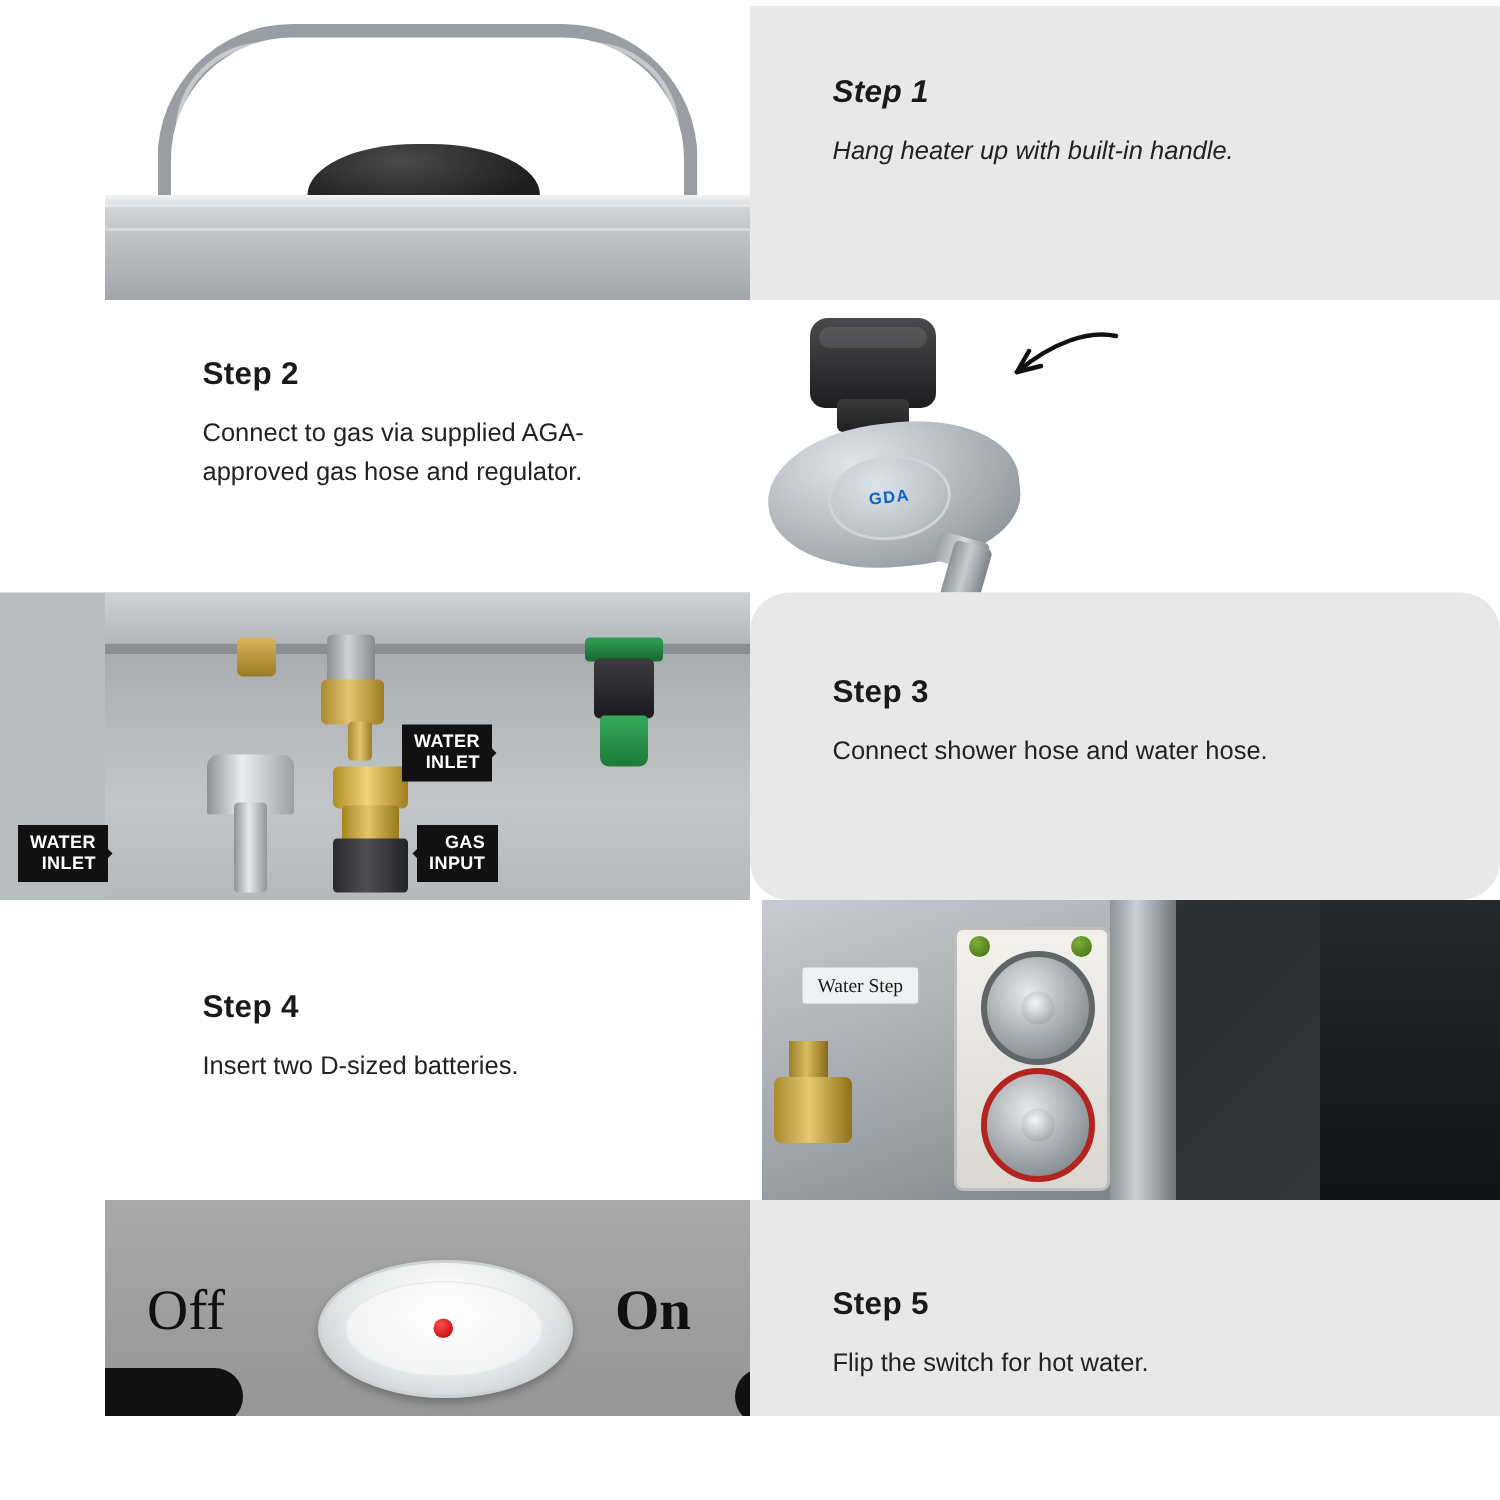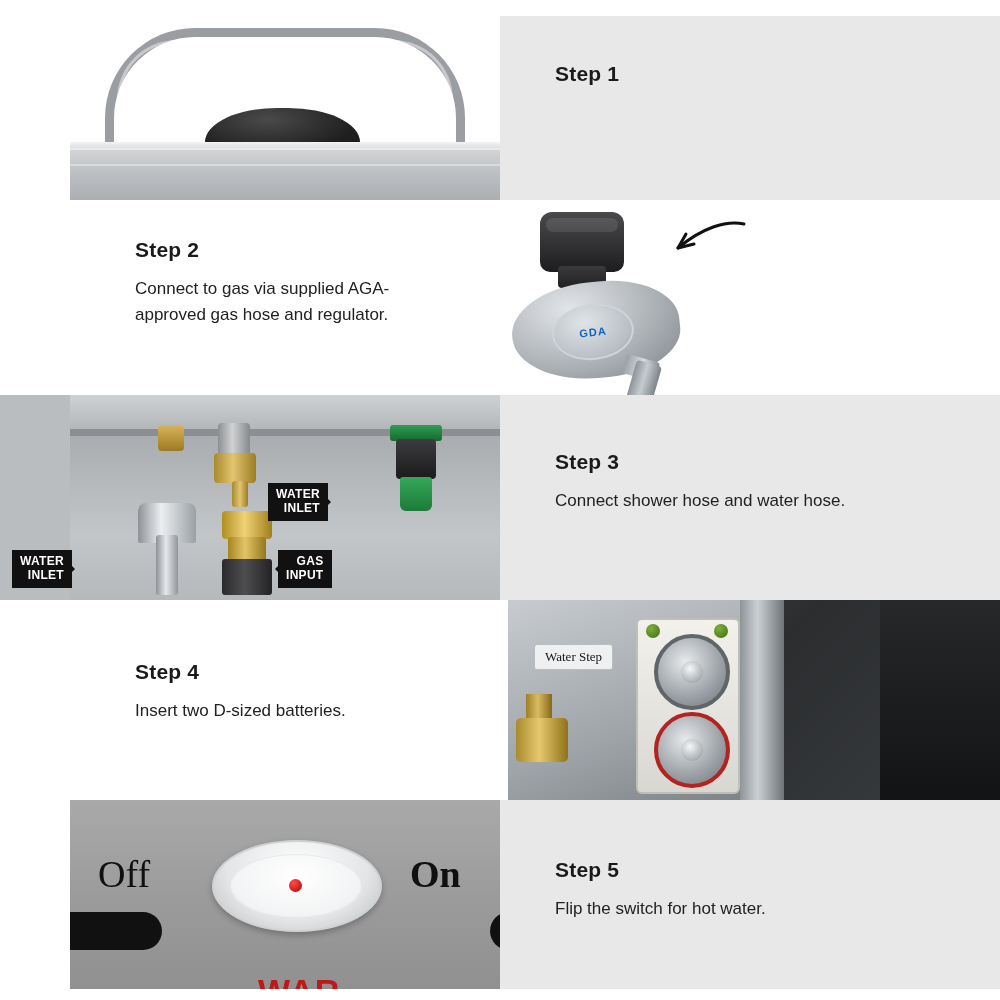--- a/index.html
+++ b/index.html
@@ -51,21 +51,21 @@
   }
   .step-body {
     font-size: 17px;
     line-height: 1.5;
     color: #222;
     margin: 0;
     max-width: 300px;
   }
 
   
-  #band1 { top: 16px; height: 240px; }
+  #band1 { top: 4px; height: 240px; font-style: italic; }
   #band1 .img-half { background: #ffffff; }
   #band1 .text-half { background: #e8e8e8; }
   #band1 .text-inner { top: 46px; }
 
   
   .heater-body {
     position: absolute;
     left: 70px;
     top: 132px;
     width: 430px;
@@ -224,21 +224,21 @@
   .callout .l2 {
     display: block;
     font-size: 25px;
     margin-left: 18px;
     margin-top: 4px;
   }
 
   
   #band3 { top: 395px; height: 205px; }
   #band3 .img-half { background: #b9bdc0; }
-  #band3 .text-half { background: #e8e8e8; }
+  #band3 .text-half { background: #e8e8e8; border-radius: 26px; }
   #band3 .text-inner { top: 55px; }
 
   .panel-top {
     position: absolute;
     left: 70px;
     top: 0;
     width: 430px;
     height: 34px;
     background: linear-gradient(180deg,#cfd2d5 0%, #b3b7ba 100%);
   }
@@ -438,21 +438,21 @@
     background: linear-gradient(180deg,#26282a,#121314);
   }
   .batt-silver-strip {
     position: absolute;
     left: 232px; top: 0;
     width: 44px; height: 200px;
     background: linear-gradient(90deg,#8f9499,#cbd0d4 40%,#6e7478);
   }
 
   
-  #band5 { top: 800px; height: 189px; }
+  #band5 { top: 800px; height: 144px; }
   #band5 .img-half { background: #9a9a9a; }
   #band5 .text-half { background: #e8e8e8; }
   #band5 .text-inner { top: 58px; }
 
   .switch-panel {
     position: absolute;
     left: 70px; top: 0;
     width: 430px; height: 200px;
     background: linear-gradient(180deg,#a9a9a9 0%, #9b9b9b 50%, #8f8f8f 100%);
   }
@@ -531,20 +531,21 @@
   <div class="band" id="band1">
     <div class="half img-half">
       <div class="handle"></div>
       <div class="heater-cap"></div>
       <div class="heater-shelf"></div>
       <div class="heater-body"></div>
     </div>
     <div class="half text-half">
       <div class="text-inner">
         <p class="step-title">Step 1</p>
+        <p class="step-body">Hang heater up with built-in handle.</p>
       </div>
     </div>
   </div>
 
   <div class="band" id="band2">
     <div class="half text-half">
       <div class="text-inner">
         <p class="step-title">Step 2</p>
         <p class="step-body">Connect to gas via supplied AGA-approved gas hose and regulator.</p>
       </div>

